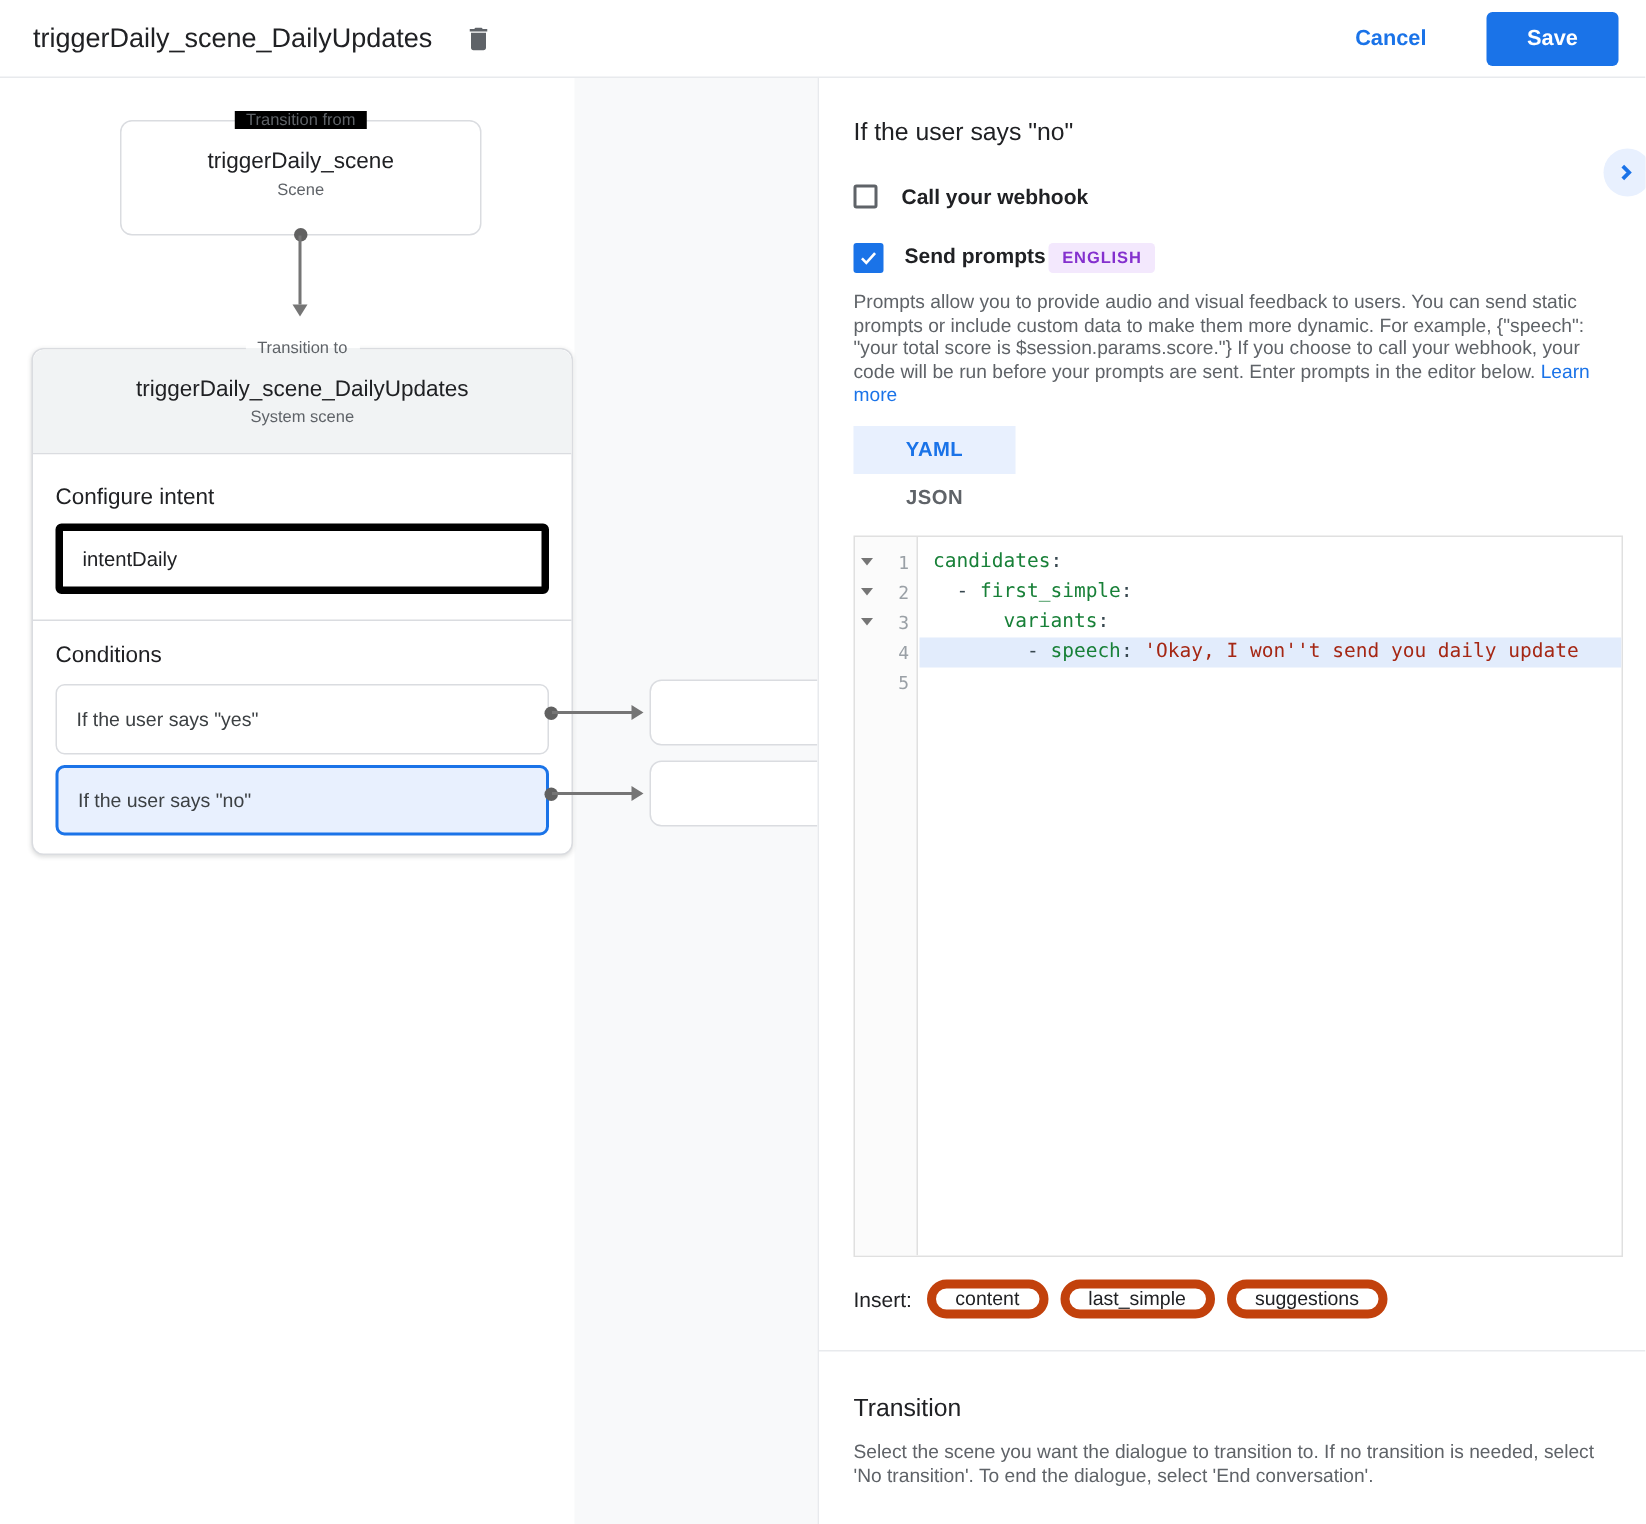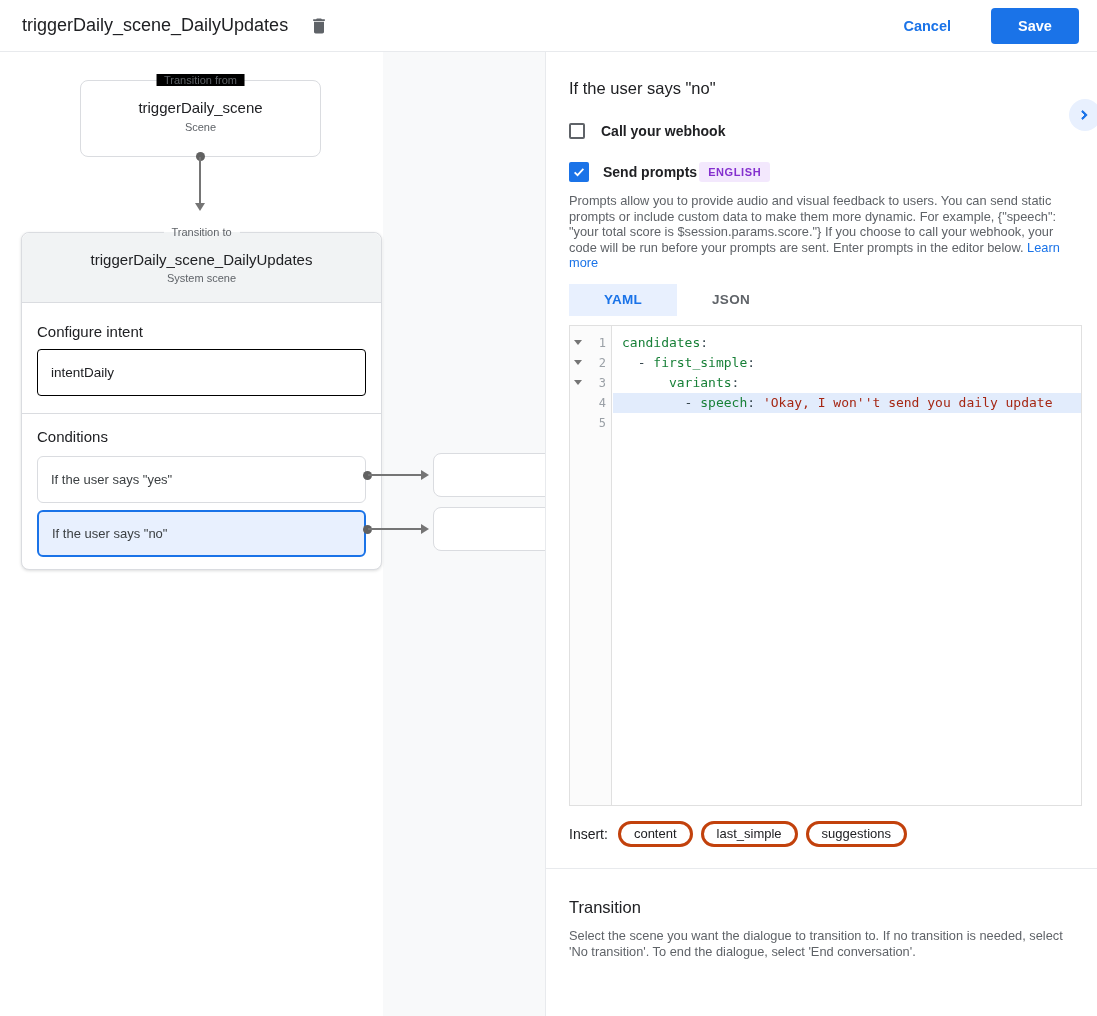--- a/index.html
+++ b/index.html
@@ -46,21 +46,21 @@
   .card-to .card-legend { background:linear-gradient(to bottom,#ffffff 50%,#f1f3f4 50%); }
   .card-to-header {
     height:70px; background:#f1f3f4; border-bottom:1px solid #dadce0;
     border-radius:8px 8px 0 0; display:flex; flex-direction:column; align-items:center; justify-content:center;
   }
   .card-to-header .card-title { font-size:15px; color:#202124; }
   .card-to-header .card-sub { margin-top:4px; font-size:11px; color:#5f6368; }
   .card-body { padding:20px 15px 16px; }
   .section-label { font-size:15px; color:#202124; }
   .intent-box {
-    margin-top:9px; height:47px; border:1px solid #000000; border-radius:4px;
+    margin-top:9px; height:47px; border:5px solid #000000; border-radius:4px;
     display:flex; align-items:center; padding-left:13px; font-size:13.5px; color:#202124; background:#fff; cursor:pointer;
   }
   .card-divider { margin:17px -15px 0; border-top:1px solid #dadce0; }
   .cond-label { margin-top:14px; }
   .cond-row {
     margin-top:11px; height:47px; border:1px solid #dadce0; border-radius:6px;
     display:flex; align-items:center; padding-left:13px; font-size:13px; color:#3c4043; background:#fff; cursor:pointer;
   }
   .cond-row.selected { margin-top:7px; border:2px solid #1a73e8; background:#e8f0fe; }
   .target-box { position:absolute; width:130px; height:44px; background:#fff; border:1px solid #dadce0; border-radius:8px; cursor:pointer; }
@@ -69,38 +69,38 @@
   .panel {
     position:absolute; top:52px; left:545px; width:552px; height:964px;
     background:#fff; border-left:1px solid #e8eaed; z-index:20;
   }
   .panel-inner { padding:0 24px 0 23px; position:relative; height:100%; }
   .panel-title { margin-top:26px; font-size:16.5px; font-weight:400; color:#202124; line-height:20px; }
   .chevron-btn {
     position:absolute; top:21px; right:-4px; width:32px; height:32px; border-radius:50%;
     background:#e8f0fe; border:none; cursor:pointer; display:flex; align-items:center; justify-content:center; padding:0;
   }
-  .check-row { display:flex; align-items:center; }
+  .check-row { display:flex; }
   .row-webhook { margin-top:25px; }
   .row-prompts { margin-top:23px; }
   .checkbox {
     width:16px; height:16px; border:2px solid #5f6368; border-radius:2px; background:#fff; cursor:pointer; flex:none;
   }
   .checkbox.checked { width:20px; height:20px; border:none; background:#1a73e8; display:flex; align-items:center; justify-content:center; }
   .row-webhook .check-label { margin-left:16px; }
   .row-prompts .check-label { margin-left:14px; }
   .check-label { font-size:14px; font-weight:700; color:#202124; }
   .lang-badge {
     margin-left:2px; background:#f3e8fd; color:#8430ce; font-size:11px; font-weight:700;
     letter-spacing:.6px; padding:4px 9px; border-radius:3px;
   }
   .panel-desc { margin-top:11px; width:510px; font-size:12.8px; line-height:15.6px; color:#5f6368; }
   .learn-more { color:#1a73e8; cursor:pointer; }
 
-  .tabs { margin-top:13px; display:flex; }
+  .tabs { margin-top:13px; display:flex;flex-direction:column; }
   .tab {
     width:108px; height:32px; display:flex; align-items:center; justify-content:center;
     font-size:13.5px; font-weight:700; letter-spacing:.3px; color:#5f6368; cursor:pointer;
   }
   .tab.active { background:#e8f0fe; color:#1a73e8; }
 
   .editor {
     margin-top:9px; width:513px; height:481px; border:1px solid #e0e0e0; position:relative;
     font-family:"DejaVu Sans Mono","Liberation Mono",monospace; background:#fff; overflow:hidden;
   }
@@ -115,21 +115,21 @@
   .code-area { position:absolute; left:43px; top:0; right:0; bottom:0; padding-top:7px; cursor:text; }
   .code-line { height:20px; line-height:20px; padding-left:9px; font-size:13px; white-space:pre; overflow:hidden; }
   .code-line.hl { background:#e2ecfc; }
   .tok-key { color:#188038; }
   .tok-plain { color:#37474f; }
   .tok-string { color:#a52714; }
 
   .insert-row { margin-top:15px; display:flex; align-items:center; }
   .insert-label { font-size:14px; color:#202124; margin-right:10px; }
   .chip {
-    height:26px; border:3px solid #c2410c; border-radius:14px; background:#fff;
+    height:26px; border:6px solid #c2410c; border-radius:14px; background:#fff;
     padding:0 13px; margin-right:8px; font-size:13px; color:#202124; cursor:pointer;
     display:flex; align-items:center; font-family:inherit;
   }
   .panel-divider { margin:21px -24px 0 -23px; border-top:1px solid #e8eaed; }
   .transition-title { margin-top:28px; font-size:16.5px; font-weight:400; color:#202124; line-height:20px; }
   .transition-desc { margin-top:11px; width:510px; font-size:12.8px; line-height:15.6px; color:#5f6368; }
   .select-box {
     margin-top:19px; width:511px; height:37px; border:1px solid #d7dade; border-radius:3px;
     display:flex; align-items:center; padding-left:13px; font-size:14px; color:#202124;
     position:relative; cursor:pointer; background:#fff;

